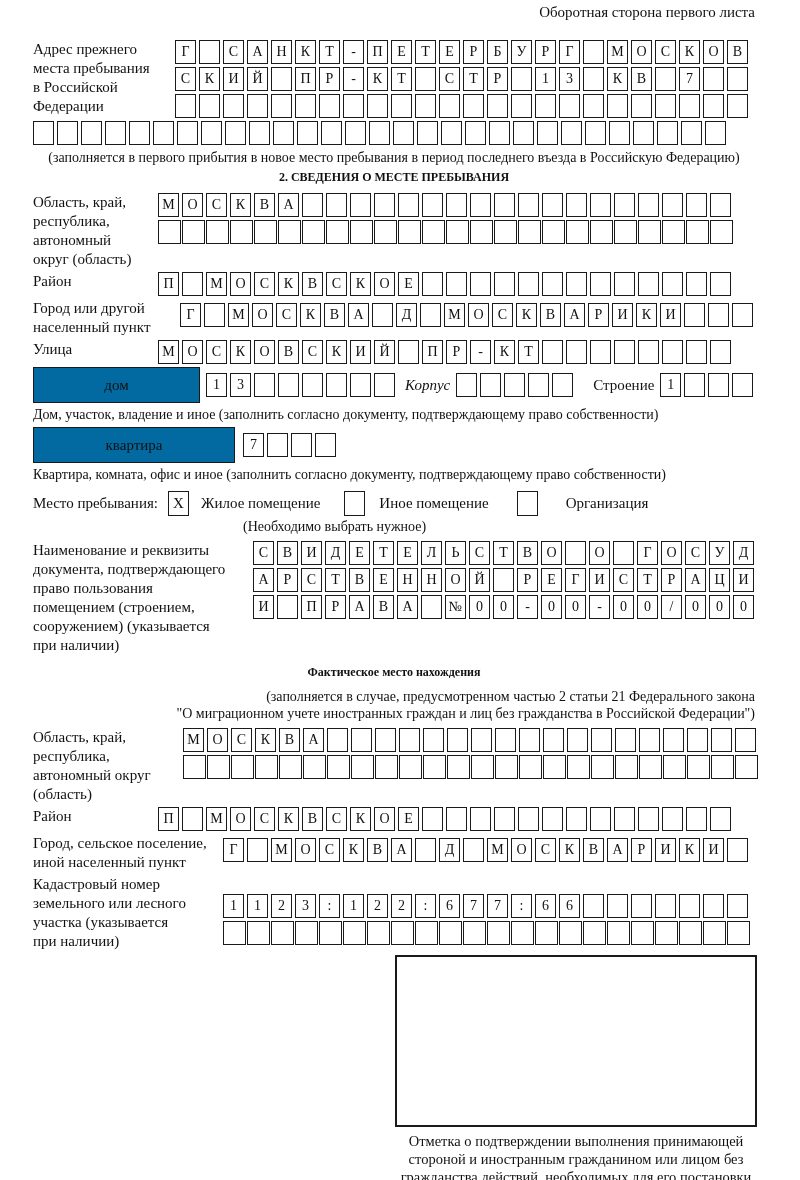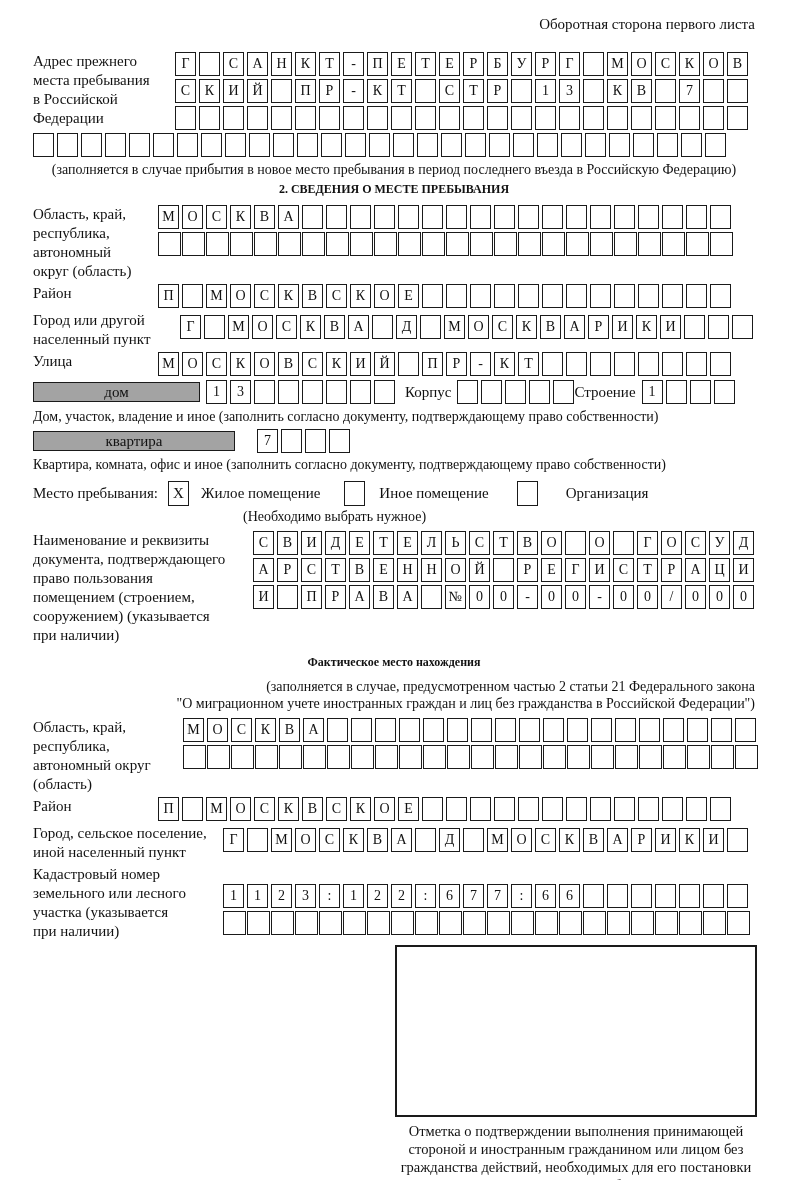--- a/index.html
+++ b/index.html
@@ -1,39 +1,39 @@
 <!DOCTYPE html>
 <html><head>
 <meta charset="utf-8">
 <style>
   html,body{margin:0;padding:0;background:#fff;}
   .page{
     width:800px;height:1180px;box-sizing:border-box;
-    padding:14px 45px 10px 33px;
+    padding:2px 45px 10px 33px;
     font-family:"Liberation Serif","DejaVu Serif",serif;
     color:#111;background:#fff;position:relative;overflow:hidden;
   }
   .page-title{text-align:right;font-size:15px;line-height:20px;margin-bottom:18px;}
   .field{display:flex;align-items:flex-start;margin-bottom:3px;}
   .flabel{font-size:15px;line-height:19px;white-space:pre-line;flex:0 0 auto;}
   .rows{display:flex;flex-direction:column;gap:3px;}
   .cellrow{display:flex;gap:3px;}
   .cellrow.tight{gap:1px;}
   .cell{
     box-sizing:border-box;width:21px;height:24px;border:1.5px solid #1a1a1a;
     display:flex;align-items:center;justify-content:center;
     font-size:14px;line-height:1;background:#fff;
   }
   .cellrow.tight .cell{width:23px;}
   .note{font-size:14px;line-height:17px;}
   .note.center{text-align:center;}
   .sec-header{font-weight:bold;font-size:12px;text-align:center;margin:4px 0 8px 0;}
   .widebox{
-    box-sizing:border-box;border:1.5px solid #1a1a1a;height:20px;
-    display:flex;align-items:center;justify-content:center;font-size:15px;background:#a3a3a3;
+    box-sizing:border-box;border:1.5px solid #1a1a1a;height:36px;
+    display:flex;align-items:center;justify-content:center;font-size:15px;background:#0369a1;
   }
   .inline-label{font-size:15px;line-height:26px;}
   .cbox{
     box-sizing:border-box;width:21px;height:25px;border:1.8px solid #1a1a1a;
     display:flex;align-items:center;justify-content:center;font-size:15px;background:#fff;
   }
   .stay-row{display:flex;align-items:center;margin:8px 0 2px 0;}
   .stamp-box{
     box-sizing:border-box;border:2px solid #1a1a1a;width:362px;height:172px;background:#fff;
   }
@@ -157,21 +157,21 @@
       <span class="cell"></span>
       <span class="cell"></span>
       <span class="cell"></span>
       <span class="cell"></span>
       <span class="cell"></span>
       <span class="cell"></span>
       <span class="cell"></span>
       <span class="cell"></span>
       <span class="cell"></span>
     </div>
-  <div class="note center mb4">(заполняется в случае прибытия в новое место пребывания в период последнего въезда в Российскую Федерацию)</div>
+  <div class="note center mb4">(заполняется в первого прибытия в новое место пребывания в период последнего въезда в Российскую Федерацию)</div>
 
   <div class="sec-header">2. СВЕДЕНИЯ О МЕСТЕ ПРЕБЫВАНИЯ</div>
 
   <div class="field">
     <div class="flabel" style="width:125px;">Область, край,
 республика,
 автономный
 округ (область)</div>
     <div class="rows">
       <div class="cellrow">
@@ -327,39 +327,39 @@
     <div class="cellrow">
         <span class="cell">1</span>
         <span class="cell">3</span>
         <span class="cell"></span>
         <span class="cell"></span>
         <span class="cell"></span>
         <span class="cell"></span>
         <span class="cell"></span>
         <span class="cell"></span>
       </div>
-    <div class="inline-label" style="margin:0 6px 0 10px;">Корпус</div>
+    <div class="inline-label" style="margin:0 6px 0 10px;font-style:italic;">Корпус</div>
     <div class="cellrow">
         <span class="cell"></span>
         <span class="cell"></span>
         <span class="cell"></span>
         <span class="cell"></span>
         <span class="cell"></span>
       </div>
-    <div class="inline-label" style="margin:0 6px 0 0;">Строение</div>
+    <div class="inline-label" style="margin:0 6px 0 20px;">Строение</div>
     <div class="cellrow">
         <span class="cell">1</span>
         <span class="cell"></span>
         <span class="cell"></span>
         <span class="cell"></span>
       </div>
   </div>
   <div class="note mb4">Дом, участок, владение и иное (заполнить согласно документу, подтверждающему право собственности)</div>
 
-  <div class="field" style="align-items:center;gap:14px;">
+  <div class="field" style="align-items:center;">
     <div class="widebox" style="width:202px;margin-right:8px;">
       <span>квартира</span>
     </div>
     <div class="cellrow">
         <span class="cell">7</span>
         <span class="cell"></span>
         <span class="cell"></span>
         <span class="cell"></span>
       </div>
   </div>

